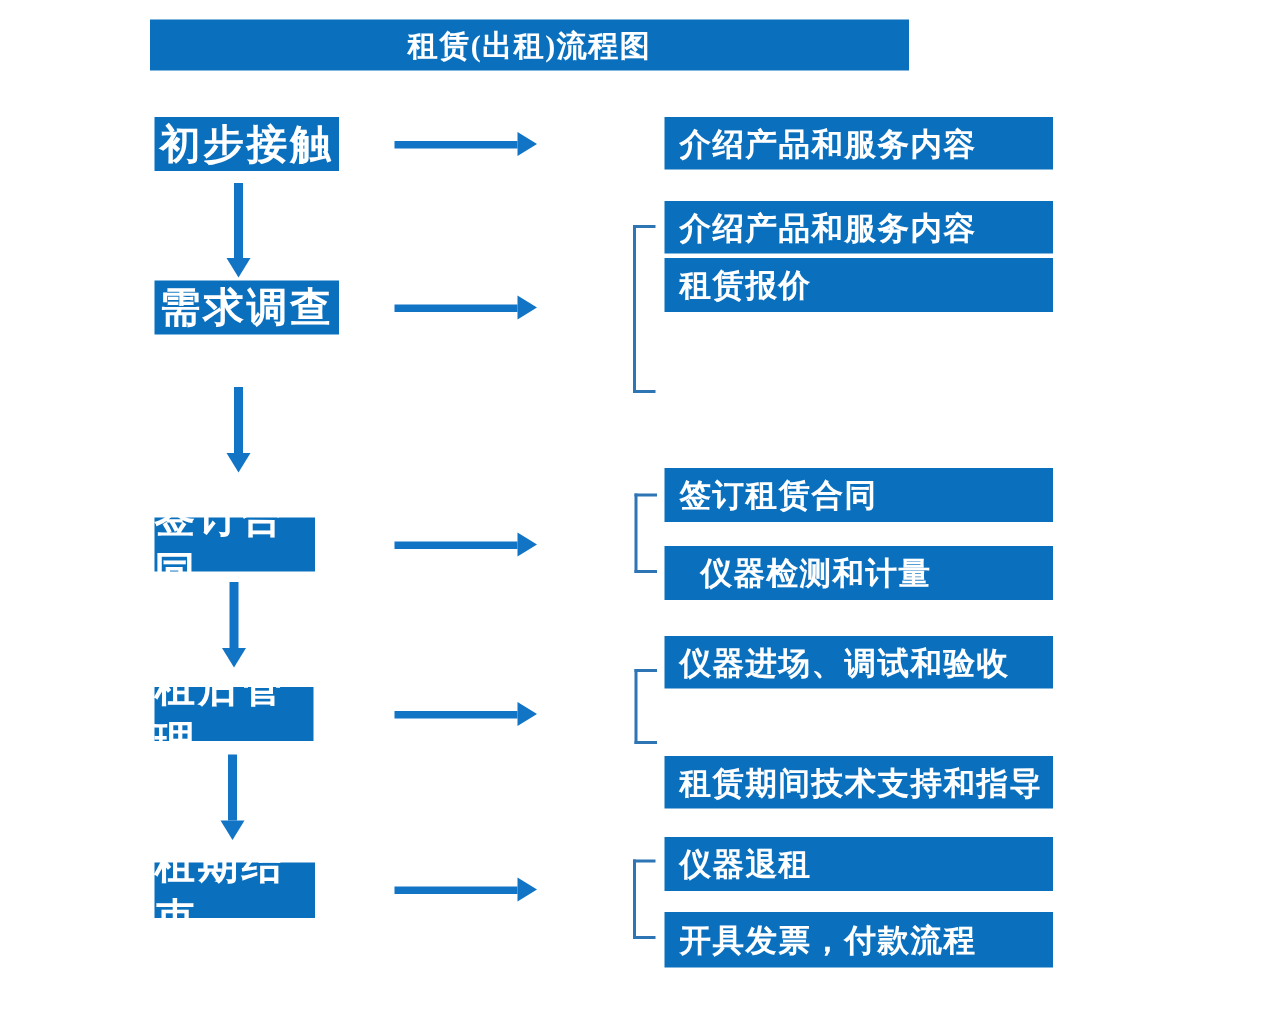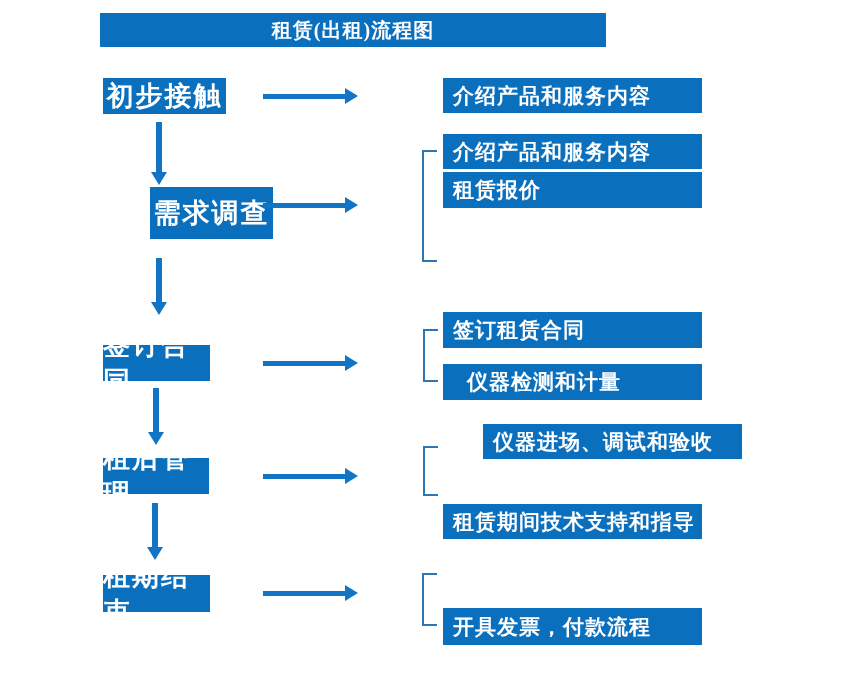--- a/index.html
+++ b/index.html
@@ -67,21 +67,21 @@
   }
 </style>
 </head>
 <body>
 
 <div class="canvas">
 
   <div class="box titlebar">租赁(出租)流程图</div>
 
   <div class="box step" style="left:103px; top:78px;  width:123px; height:36px;">初步接触</div>
-  <div class="box step" style="left:103px; top:187px; width:123px; height:52px;margin-left:47px;">需求调查</div>
+  <div class="box step" style="left:103px; top:187px; width:123px; height:36px;">需求调查</div>
   <div class="box step" style="left:103px; top:345px; width:107px; height:36px;">签订合同</div>
   <div class="box step" style="left:103px; top:458px; width:106px; height:36px;">租后管理</div>
   <div class="box step" style="left:103px; top:575px; width:107px; height:37px;">租期结束</div>
 
   <div class="varrow" style="left:151px; top:122px; height:63px;">
     <div class="shaft"></div>
     <div class="head"></div>
   </div>
   <div class="varrow" style="left:151px; top:258px; height:57px;">
     <div class="shaft"></div>
@@ -120,17 +120,18 @@
   <div class="bracket" style="left:422px; top:150px; height:112px;"></div>
   <div class="bracket" style="left:423px; top:329px; height:53px;"></div>
   <div class="bracket" style="left:423px; top:446px; height:50px;"></div>
   <div class="bracket" style="left:422px; top:573px; height:53px;"></div>
 
   <div class="box detail" style="top:78px;  height:35px;">介绍产品和服务内容</div>
   <div class="box detail" style="top:134px; height:35px;">介绍产品和服务内容</div>
   <div class="box detail" style="top:172px;">租赁报价</div>
   <div class="box detail" style="top:312px;">签订租赁合同</div>
   <div class="box detail" style="top:364px;padding-left:24px;">仪器检测和计量</div>
-  <div class="box detail" style="top:424px; height:35px;margin-left:40px;">仪器进场、调试和验收</div>
+  <div class="box detail" style="top:424px; height:35px;">仪器进场、调试和验收</div>
   <div class="box detail" style="top:492px; height:35px;margin-top:12px;">租赁期间技术支持和指导</div>
+  <div class="box detail" style="top:558px;">仪器退租</div>
   <div class="box detail" style="top:608px; height:37px;">开具发票，付款流程</div>
 
 </div>
 
 </body></html>

